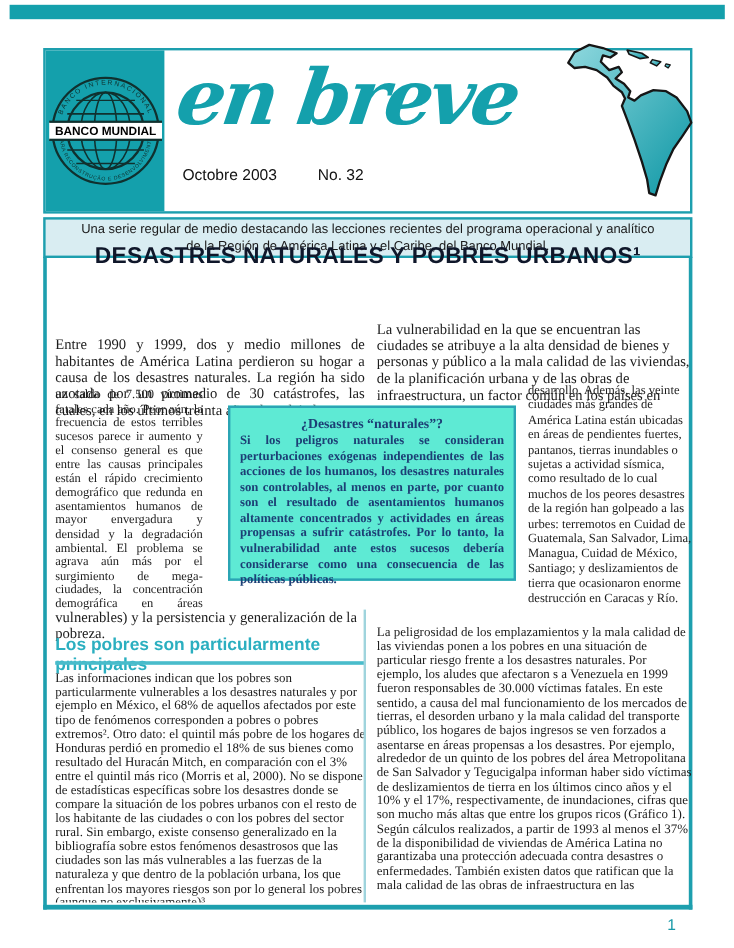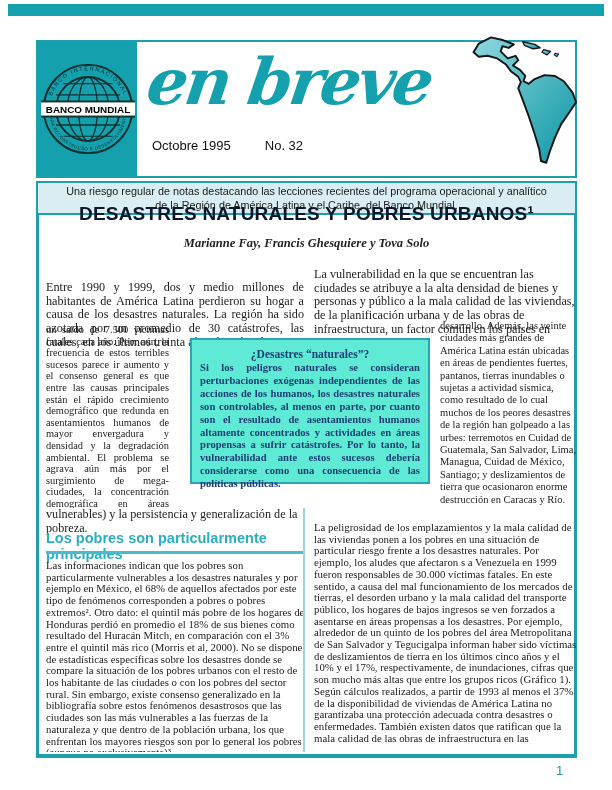--- a/index.html
+++ b/index.html
@@ -85,48 +85,47 @@
           <textPath href="#arcBot" startOffset="50%" text-anchor="middle">PARA RECONSTRUÇÃO E DESENVOLVIMENTO</textPath>
         </text>
         <rect x="-2" y="59" width="104" height="16" fill="#ffffff" stroke="#10312f" stroke-width="2"></rect>
         <text x="50" y="71" text-anchor="middle" font-family="Liberation Sans, sans-serif" font-weight="bold" font-size="10.5" fill="#000">BANCO MUNDIAL</text>
       </svg>
     </div>
 
     <div class="abs brand-script">en breve</div>
 
     <div class="abs issue-line">
-      <span>Octobre 1995</span><span class="gap"></span><span>No. 32</span>
+      <span>Octobre 2003</span><span class="gap"></span><span>No. 32</span>
     </div>
 
     <div class="abs map-wrap">
       <svg width="114" height="142" viewBox="0 0 130 162">
         <defs>
           <linearGradient id="tealGrad" x1="0" y1="0" x2="1" y2="1">
             <stop offset="0" stop-color="#8fd8de"></stop>
             <stop offset="1" stop-color="#0c96a4"></stop>
           </linearGradient>
         </defs>
         <path d="M4,30 L10,20 L24,13 L37,16 L50,21 L44,25 L37,23 L35,29 L43,37 L52,34 L55,39 L49,45 L57,50 L63,57 L61,63 L67,66 L73,61 L85,56 L97,57 L107,63 L117,76 L121,87 L113,99 L104,112 L97,127 L91,143 L87,156 L81,154 L79,141 L74,124 L67,103 L60,84 L55,71 L58,64 L55,58 L47,52 L41,44 L31,37 L20,34 L10,35 Z" fill="url(#tealGrad)" stroke="#161616" stroke-width="2.2" stroke-linejoin="round"></path>
         <path d="M60,18 L74,21 L80,25 L72,26 L62,22 Z" fill="url(#tealGrad)" stroke="#161616" stroke-width="1.6" stroke-linejoin="round"></path>
         <path d="M84,27 L92,29 L88,33 L82,30 Z" fill="url(#tealGrad)" stroke="#161616" stroke-width="1.4" stroke-linejoin="round"></path>
         <path d="M97,31 L101,32 L99,35 L96,33 Z" fill="url(#tealGrad)" stroke="#161616" stroke-width="1.2" stroke-linejoin="round"></path>
       </svg>
     </div>
   </div>
 
   <div class="abs banner">
-    <div>Una riesgo regular de notas destacando las lecciones recientes del programa operacional y analítico</div>
+    <div>Una serie regular de medio destacando las lecciones recientes del programa operacional y analítico</div>
     <div>de la Región de América Latina y el Caribe, del Banco Mundial.</div>
   </div>
 
   <div class="abs body-box"></div>
 
   <div class="abs article-title">DESASTRES NATURALES Y POBRES URBANOS¹</div>
-  <div class="abs authors">Marianne Fay, Francis Ghesquiere y Tova Solo</div>
 
   <div class="abs lcol-wide serif-lg just">Entre 1990 y 1999, dos y medio millones de habitantes de América Latina perdieron su hogar a causa de los desastres naturales. La región ha sido azotada por un promedio de 30 catástrofes, las cuales, en los últimos treinta años, han dejado</div>
   <div class="abs lcol-narrow just">un saldo de 7.500 víctimas fatales cada año. Peor aún, la frecuencia de estos terribles sucesos parece ir aumento y el consenso general es que entre las causas principales están el rápido crecimiento demográfico que redunda en asentamientos humanos de mayor envergadura y densidad y la degradación ambiental. El problema se agrava aún más por el surgimiento de mega-ciudades, la concentración demográfica en áreas costeras (que son particularmente</div>
   <div class="abs lcol-tail serif-lg">vulnerables) y la persistencia y generalización de la pobreza.</div>
   <div class="abs subhead">Los pobres son particularmente principales</div>
   <div class="abs subhead-rule"></div>
   <div class="abs lcol-p2 serif-sm">Las informaciones indican que los pobres son particularmente vulnerables a los desastres naturales y por ejemplo en México, el 68% de aquellos afectados por este tipo de fenómenos corresponden a pobres o pobres extremos². Otro dato: el quintil más pobre de los hogares de Honduras perdió en promedio el 18% de sus bienes como resultado del Huracán Mitch, en comparación con el 3% entre el quintil más rico (Morris et al, 2000). No se dispone de estadísticas específicas sobre los desastres donde se compare la situación de los pobres urbanos con el resto de los habitante de las ciudades o con los pobres del sector rural. Sin embargo, existe consenso generalizado en la bibliografía sobre estos fenómenos desastrosos que las ciudades son las más vulnerables a las fuerzas de la naturaleza y que dentro de la población urbana, los que enfrentan los mayores riesgos son por lo general los pobres (aunque no exclusivamente)³.</div>
 
   <div class="abs callout">
     <div class="callout-title">¿Desastres “naturales”?</div>

